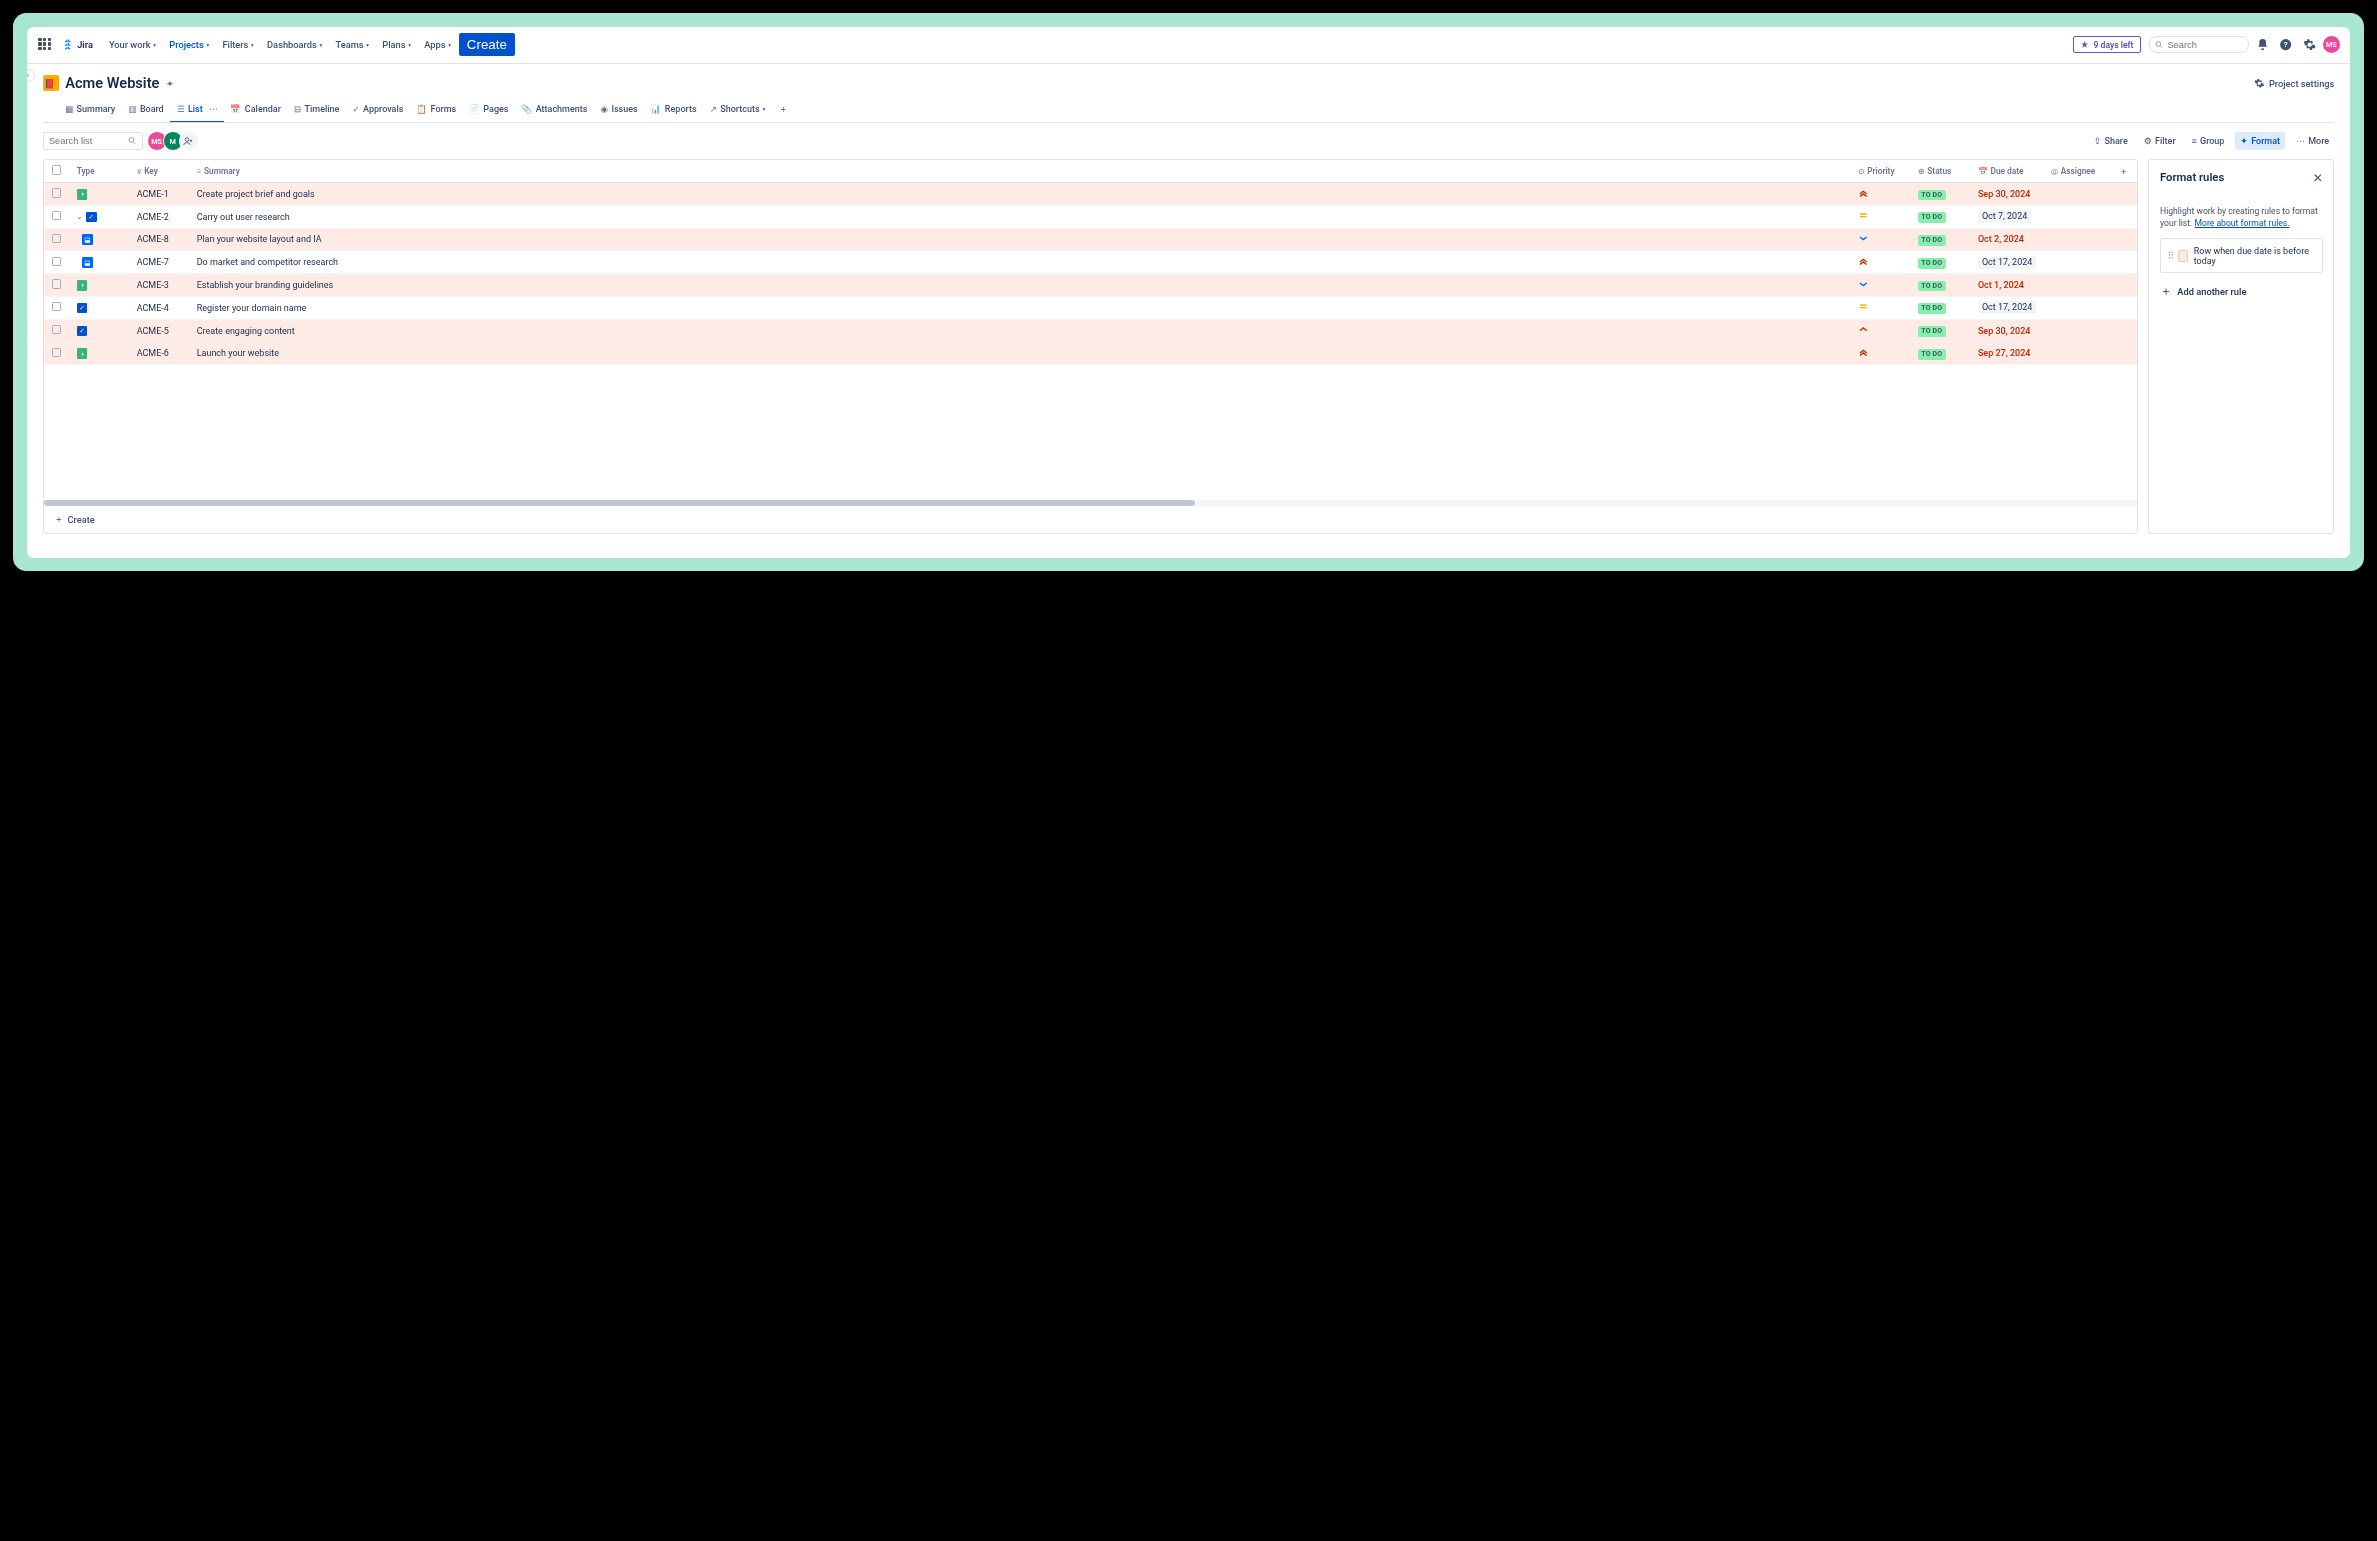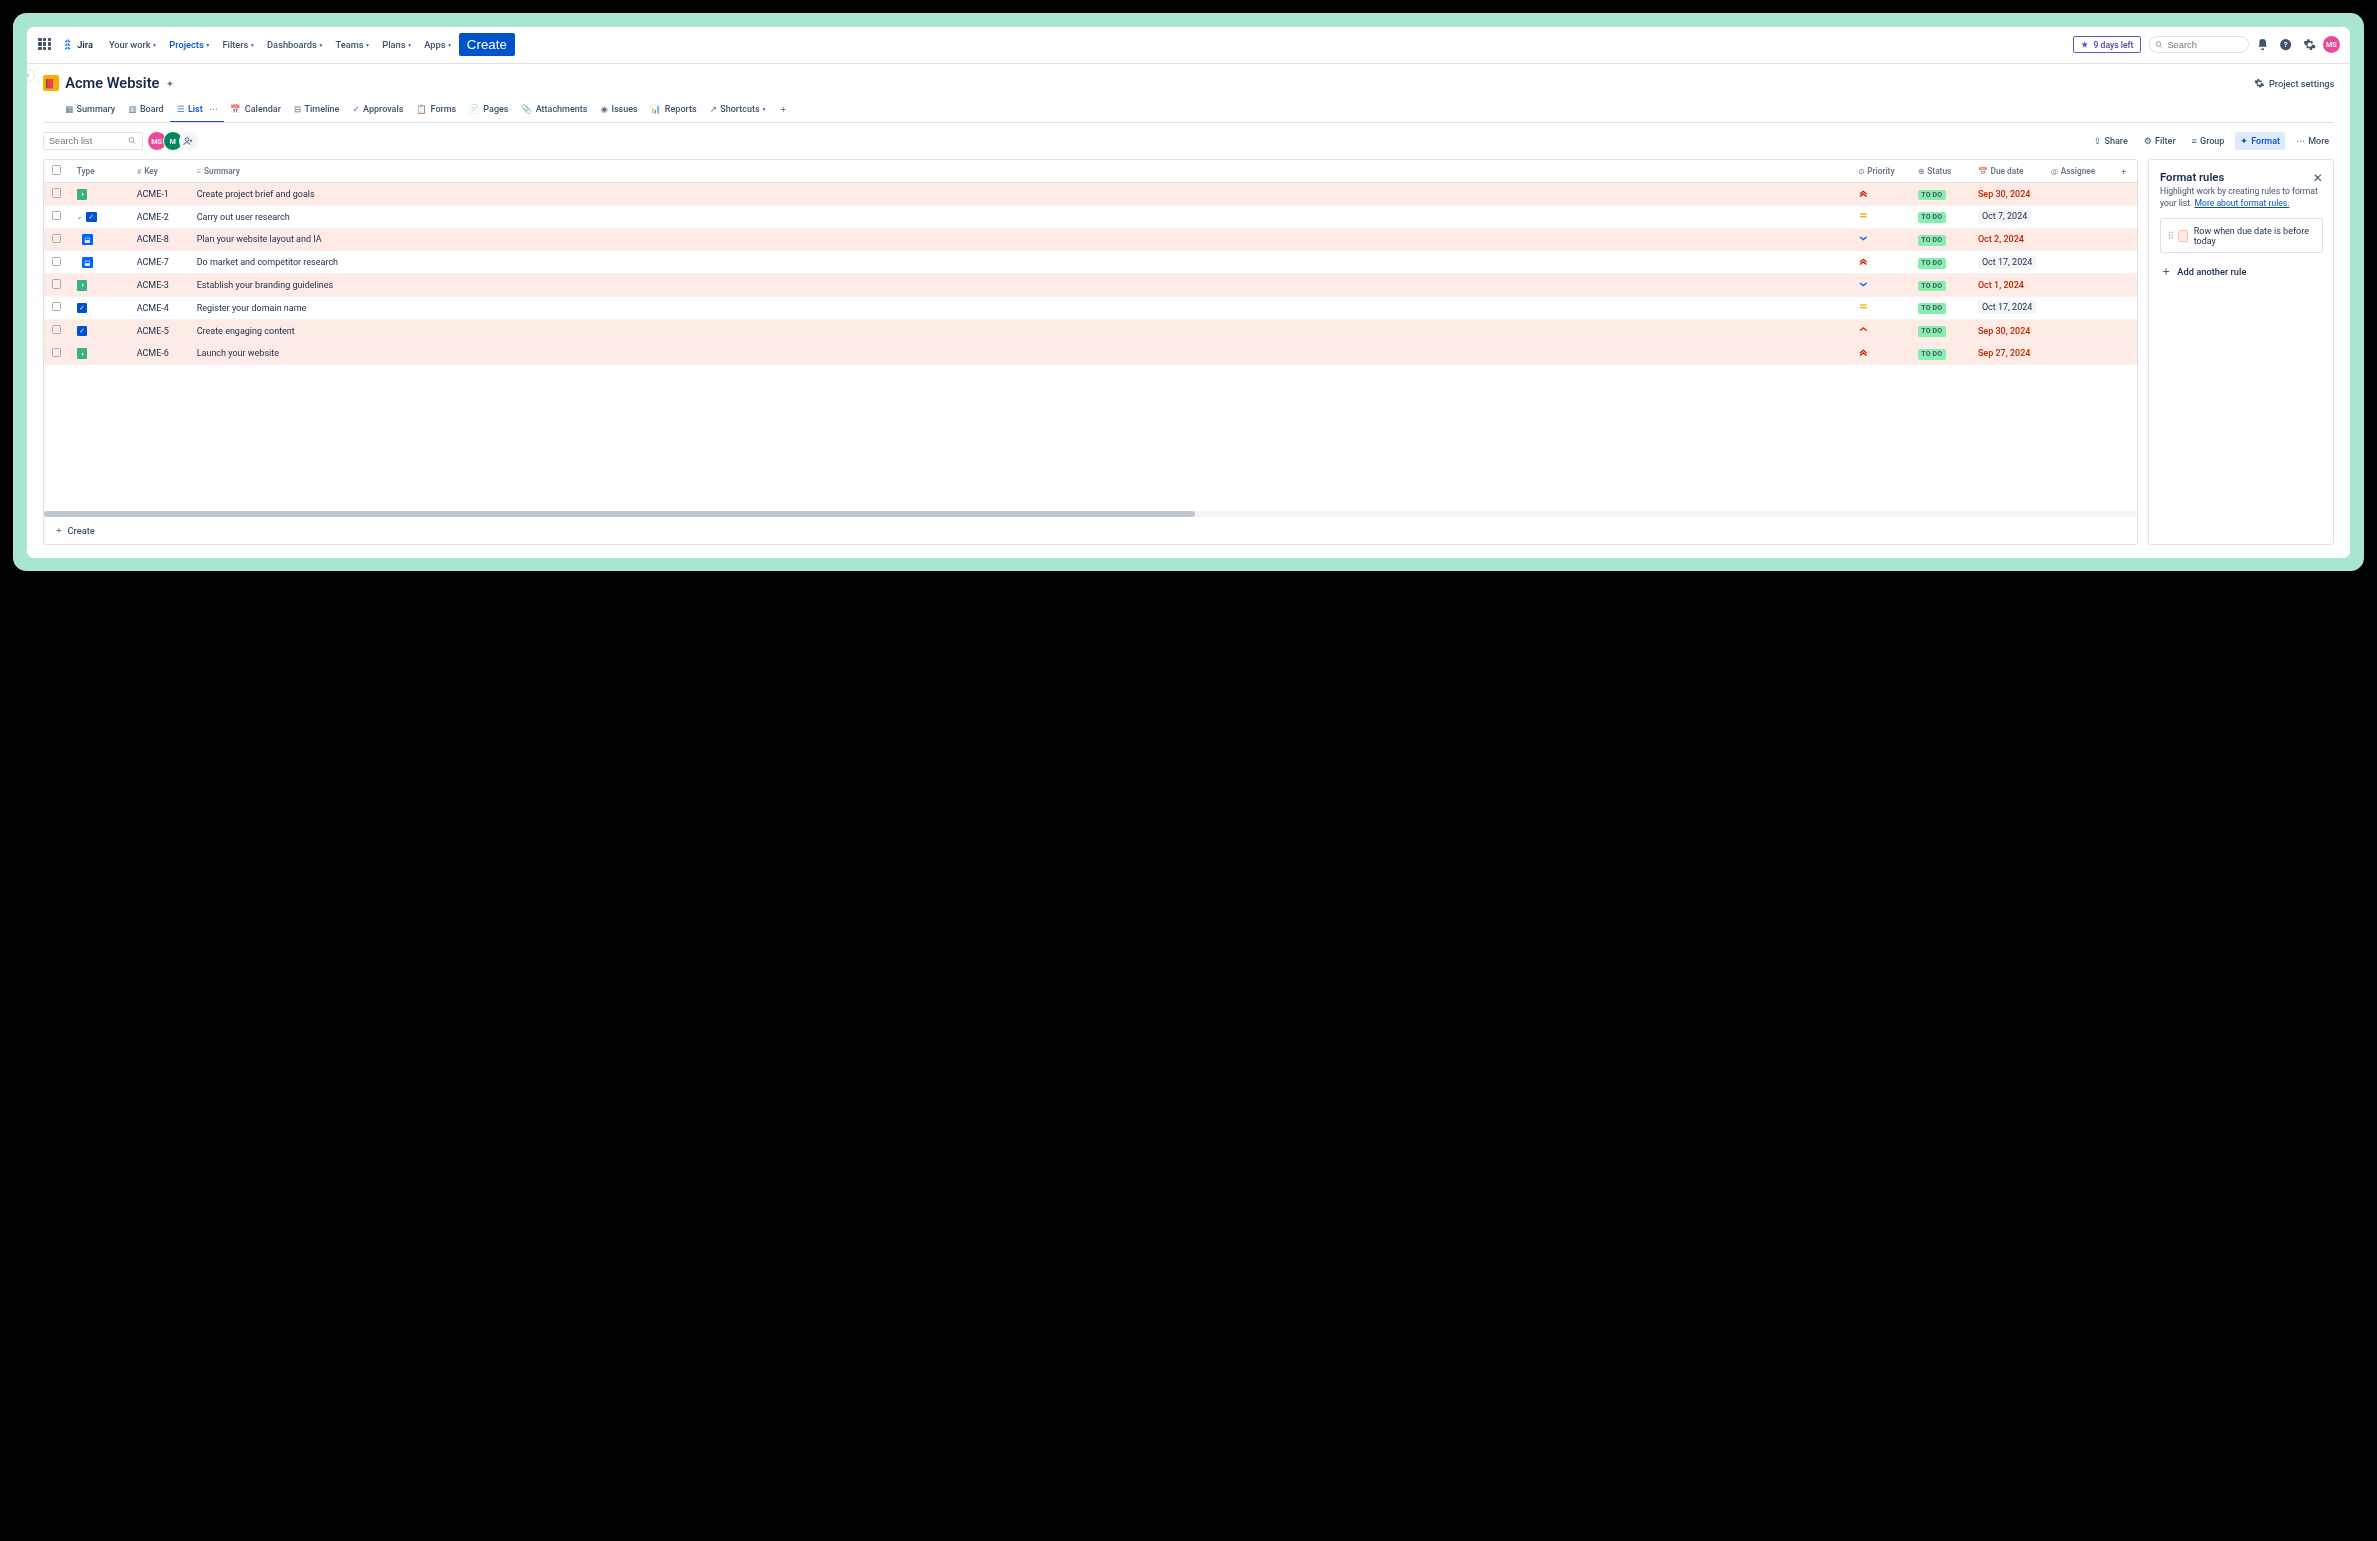--- a/index.html
+++ b/index.html
@@ -44,21 +44,21 @@
 .toolbar { display: flex; align-items: center; padding: 8px 16px; gap: 5.3px; }
 .search-list { display: flex; align-items: center; border: 1.3px solid #DFE1E6; border-radius: 2px; padding: 2.7px 5.3px; width: 100px; gap:2.7px; }
 .search-list input { border: none; outline: none; width: 100%; font-size: 9.3px; }
 .avatars { display: flex; margin-left: 2.7px; }
 .avatars .avatar { margin-left: -4px; border: 1.3px solid #fff; width:20px; height:20px; }
 .add-person { width: 20px; height: 20px; border-radius: 50%; background: #F4F5F7; display: flex; align-items: center; justify-content: center; margin-left: -4px; border: 1.3px solid #fff; cursor: pointer; color:#42526E; }
 .tool-btn { padding: 4px 5.3px; color: #42526E; display: flex; align-items: center; gap: 3.3px; cursor: pointer; border-radius: 2px; font-weight:500; font-size:9px;}
 .tool-btn.active { background: #DEEBFF; color: #0052CC; }
 
 
-.main { display: flex; flex: 1; overflow: hidden; padding: 0 16px 13px; gap: 10.6px; }
+.main { display: flex; flex: 1; overflow: hidden; padding: 0 16px 24px; gap: 10.6px; }
 .table-wrap { flex: 1; border: 0.7px solid #DFE1E6; border-radius: 2.7px; overflow: hidden; display:flex; flex-direction:column;}
 .table-scroll { flex:1; overflow:auto; }
 table { width: 100%; border-collapse: collapse; font-size: 9px; }
 th { text-align: left; padding: 5.3px 6.6px; color: #6B778C; font-weight: 600; font-size: 8.3px; border-bottom: 0.7px solid #DFE1E6; background:#fff; }
 th .hicon { margin-right:2.7px; opacity:.7; font-size:8px;}
 td { padding: 4.6px 6.6px; border-bottom: 0.7px solid #F4F5F7; vertical-align: middle; }
 tr.highlighted td { background: #FFEBE6; }
 .checkbox { width: 9.3px; height: 9.3px; border: 1.3px solid #A5ADBA; border-radius: 1.3px; display: inline-block; cursor:pointer;}
 .type-icon { width: 10.6px; height: 10.6px; border-radius: 1.3px; display: inline-flex; align-items:center; justify-content:center; color:#fff; font-size:6.6px;}
 .type-story { background: #36B37E; }
@@ -82,21 +82,21 @@
 .expander { display:inline-block; width:9.3px; font-size:6.6px; cursor:pointer; color:#42526E;}
 .indent { padding-left:12px; }
 .scrollbar-fake { height:6.6px; background:#F4F5F7; }
 .scrollbar-fake div { height:6.6px; background:#C1C7D0; width:55%; border-radius:3.3px;}
 
 
 .panel { width: 186px; border: 0.7px solid #DFE1E6; border-radius: 2.7px; padding: 10.6px; }
 .panel-head { display: flex; justify-content: space-between; align-items: flex-start; }
 .panel-title { font-size: 11.3px; font-weight: 600; }
 .panel-close { cursor: pointer; color:#42526E; font-size:12px; font-weight:300;}
-.panel-desc { font-size: 8.6px; color: #42526E; margin-top: 0; line-height:1.4;}
+.panel-desc { font-size: 8.6px; color: #42526E; margin-top: 20px; line-height:1.4;}
 .panel-desc a { color: #0052CC; text-decoration: underline; }
 .rule-item { display: flex; align-items: center; gap: 5.3px; padding: 6.6px; border: 0.7px solid #DFE1E6; border-radius: 2px; margin-top: 9.3px; font-size:9px;}
 .drag-handle { color: #A5ADBA; cursor: grab; font-size:9.3px; letter-spacing:-2px;}
 .rule-swatch { width: 12px; height: 12px; background: #FFEBE6; border-radius: 1.3px; border:0.7px solid #FFBDAD;}
 .add-rule { display: flex; align-items: center; gap: 5.3px; margin-top: 9.3px; cursor: pointer; font-size:9.3px; font-weight:500;}
 .add-rule .plus { font-size:12px; font-weight:400;}
 </style>
 </head>
 <body>
 

